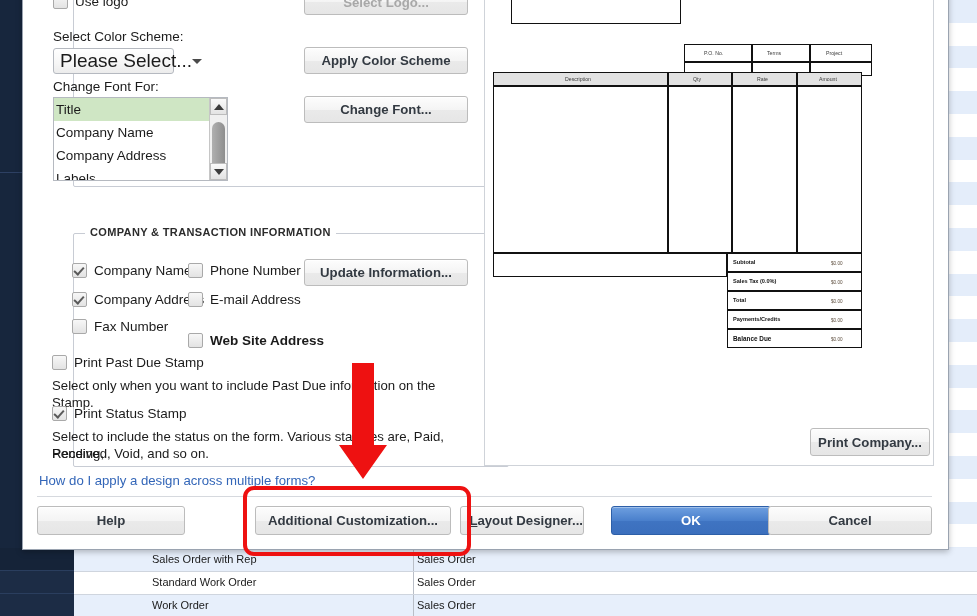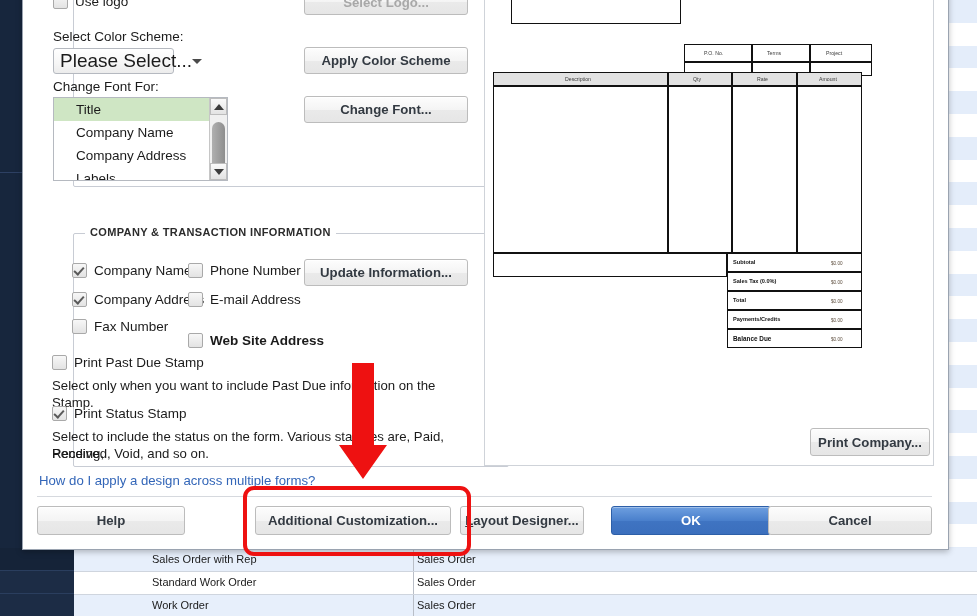--- a/index.html
+++ b/index.html
@@ -120,21 +120,21 @@
     border-top:5px solid #4a4a4a; margin-right:10px;
   }
 
   
   .listbox {
     position:absolute; background:#ffffff;
     border:1px solid #b5b9c0;
     overflow:hidden;
   }
   .listbox .opt {
-    height:23px; line-height:23px; padding-left:22px;
+    height:23px; line-height:23px; padding-left:2px;
     font-size:13.5px; color:#1b1b1b; white-space:nowrap;
   }
   .listbox .opt.sel { background:#cfe6c4; }
   .lb-scroll {
     position:absolute; right:0; top:0; width:17px; bottom:0;
     background:#f0f0f0; border-left:1px solid #c6c6c6;
   }
   .lb-scroll .sb-btn {
     position:absolute; left:0; width:17px; height:17px;
     background: linear-gradient(to bottom,#fafafa,#e3e3e3);
@@ -397,21 +397,21 @@
 
         <button class="btn" style="left:325px; top:494px; width:120px; height:28px;">Print Company...</button>
       </div>
 
       <div class="hr-sep" style="left:14px; top:529px; width:895px;"></div>
 
       <button class="btn" style="left:14px; top:539px; width:148px; height:29px;">Help</button>
 
       <button class="btn" style="left:232px; top:539px; width:196px; height:29px;">Additional Customization...</button>
 
-      <button class="btn" style="left:437px; top:539px; width:124px; height:29px;">
+      <button class="btn" style="left:437px; top:539px; width:124px; height:29px;justify-content:flex-end;">
           <span><u>L</u><span>ayout Designer...</span></span>
         </button>
 
       <button class="btn primary" style="left:588px; top:539px; width:160px; height:29px;">OK</button>
 
       <button class="btn" style="left:745px; top:539px; width:164px; height:29px;">Cancel</button>
 
     </div>
   </div>
 

